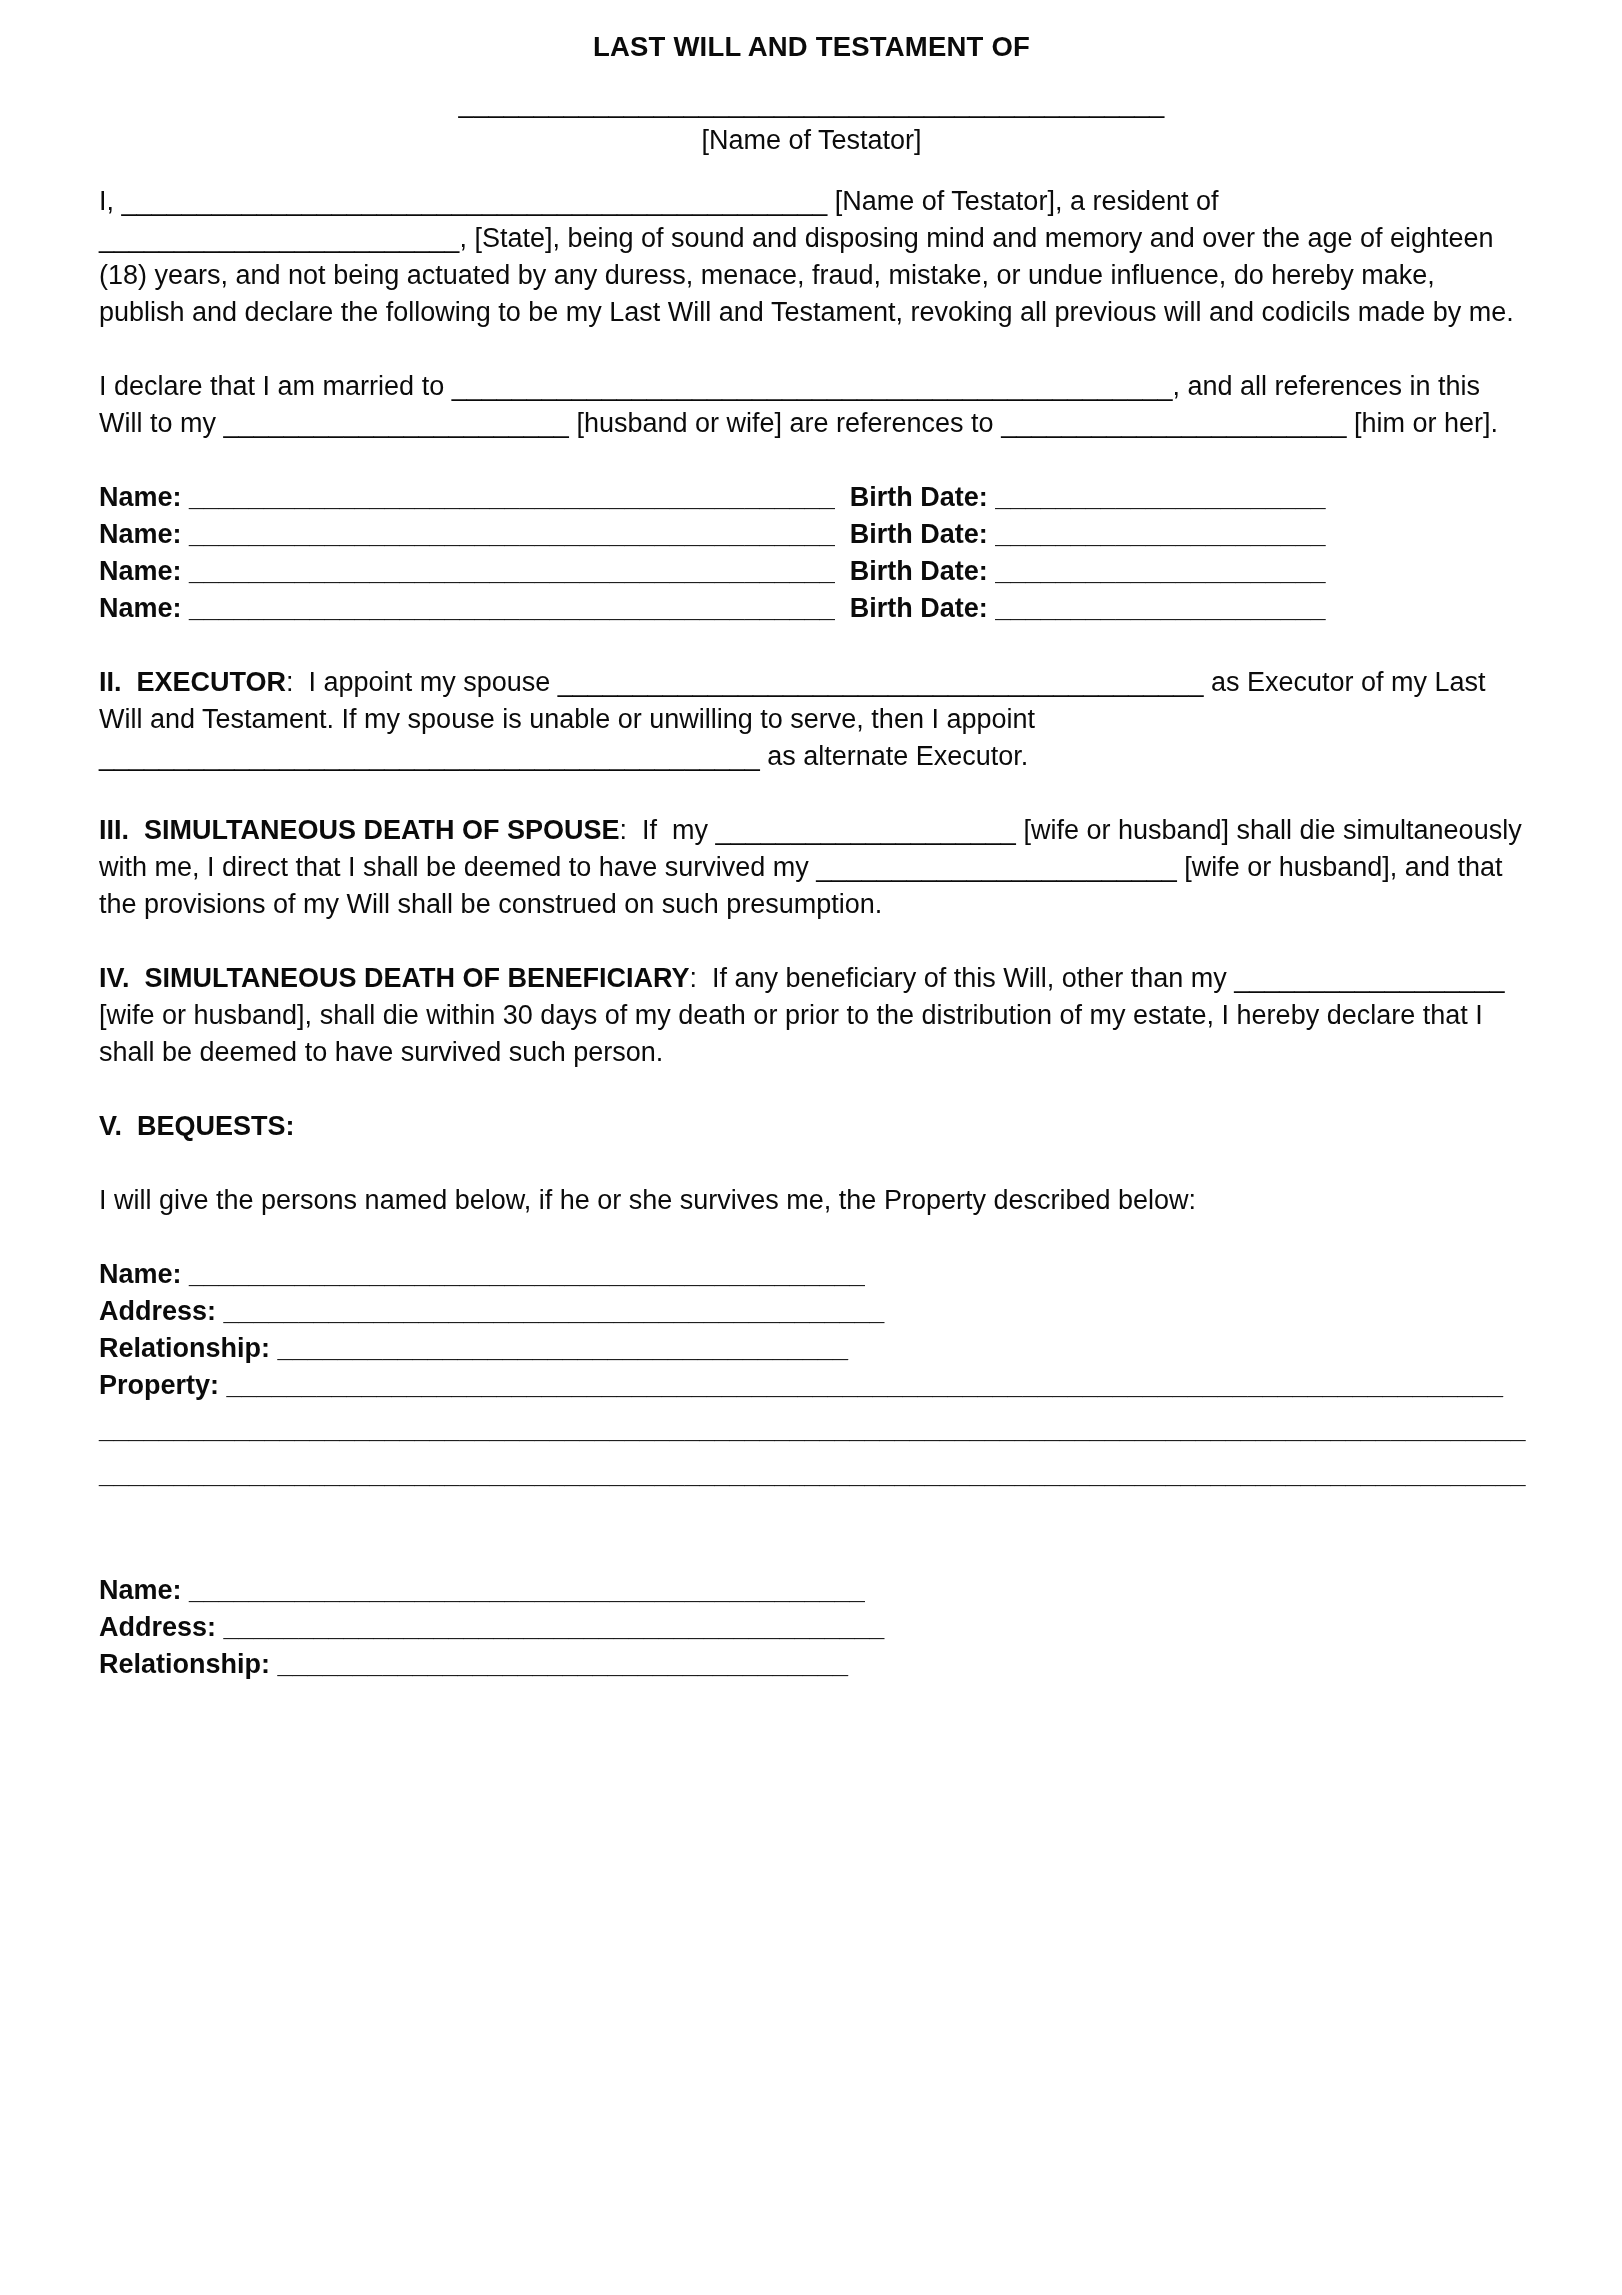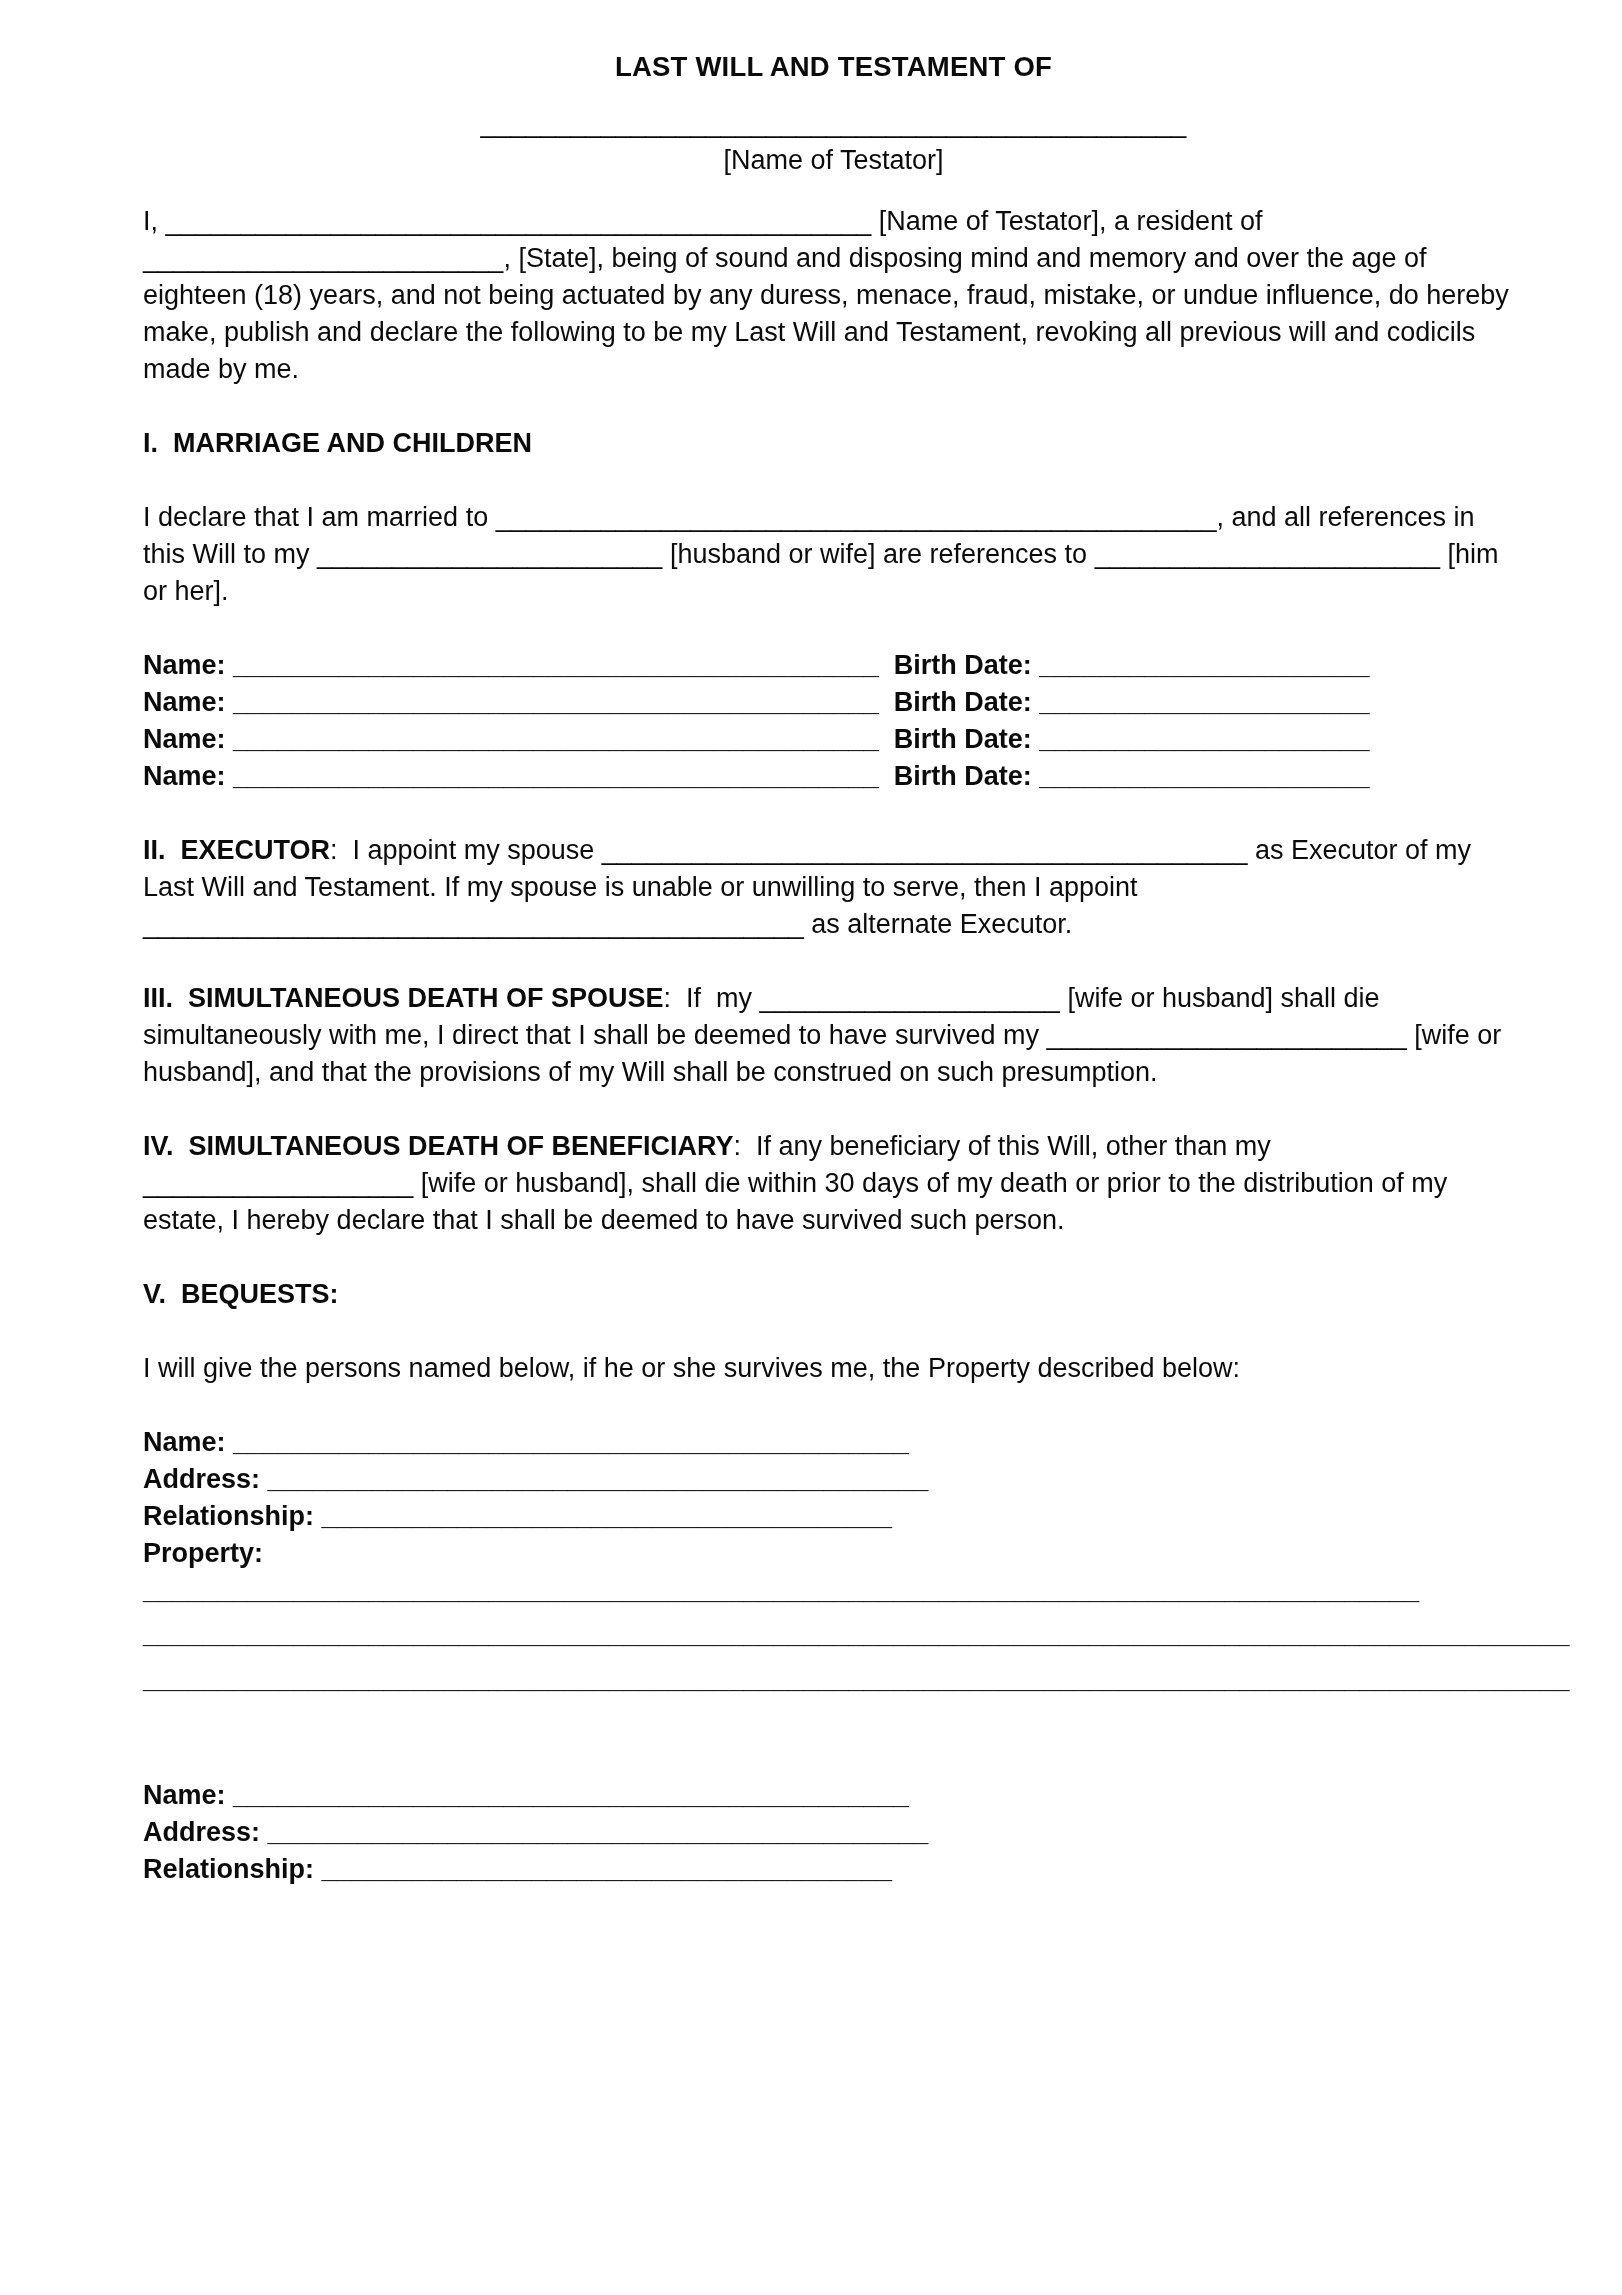--- a/index.html
+++ b/index.html
@@ -5,21 +5,21 @@
   html, body { margin: 0; padding: 0; background: #ffffff; }
   body {
     width: 1623px;
     min-height: 2296px;
     color: #0b0b0b;
     font-family: "Liberation Sans", "DejaVu Sans", sans-serif;
     font-size: 27px;
     line-height: 37px;
     -webkit-font-smoothing: antialiased;
   }
-  .page { padding: 48px 99px 55px 99px; margin-left: 44px; }
+  .page { padding: 28px 99px 55px 99px; }
 
   .title {
     font-weight: bold;
     font-size: 27.5px;
     text-align: center;
     margin: 0 0 20px 0;
     letter-spacing: 0.2px;
   }
   .testator-header { text-align: center; margin: 0 0 24px 0; }
 
@@ -40,21 +40,20 @@
 
   <div class="title">LAST WILL AND TESTAMENT OF</div>
 
   <div class="testator-header">
       <div class="blank">_______________________________________________</div>
       <div>[Name of Testator]</div>
     </div>
 
   <p class="para"><span>I, </span><span class="blank">_______________________________________________</span><span> [Name of Testator], a resident of </span><span class="blank">________________________</span><span>, [State], being of sound and disposing mind and memory and over the age of eighteen (18) years, and not being actuated by any duress, menace, fraud, mistake, or undue influence, do hereby make, publish and declare the following to be my Last Will and Testament, revoking all previous will and codicils made by me.</span></p>
 
-  <p class="para heading">I.  MARRIAGE AND CHILDREN</p>
 
   <p class="para"><span>I declare that I am married to </span><span class="blank">________________________________________________</span><span>, and all references in this Will to my </span><span class="blank">_______________________</span><span> [husband or wife] are references to </span><span class="blank">_______________________</span><span> [him or her].</span></p>
 
 
   <div class="para"><div class="row"><span>Name: </span><span class="blank">___________________________________________</span><span>  Birth Date: </span><span class="blank">______________________</span></div><div class="row"><span>Name: </span><span class="blank">___________________________________________</span><span>  Birth Date: </span><span class="blank">______________________</span></div><div class="row"><span>Name: </span><span class="blank">___________________________________________</span><span>  Birth Date: </span><span class="blank">______________________</span></div><div class="row"><span>Name: </span><span class="blank">___________________________________________</span><span>  Birth Date: </span><span class="blank">______________________</span></div></div>
 
   <p class="para"><span class="b">II.  EXECUTOR</span><span>:  I appoint my spouse </span><span class="blank">___________________________________________</span><span> as Executor of my Last Will and Testament. If my spouse is unable or unwilling to serve, then I appoint </span><span class="blank">____________________________________________</span><span> as alternate Executor.</span></p>
 
 
   <p class="para"><span class="b">III.  SIMULTANEOUS DEATH OF SPOUSE</span><span>:  If  my </span><span class="blank">____________________</span><span> [wife or husband] shall die simultaneously with me, I direct that I shall be deemed to have survived my </span><span class="blank">________________________</span><span> [wife or husband], and that the provisions of my Will shall be construed on such presumption.</span></p>

